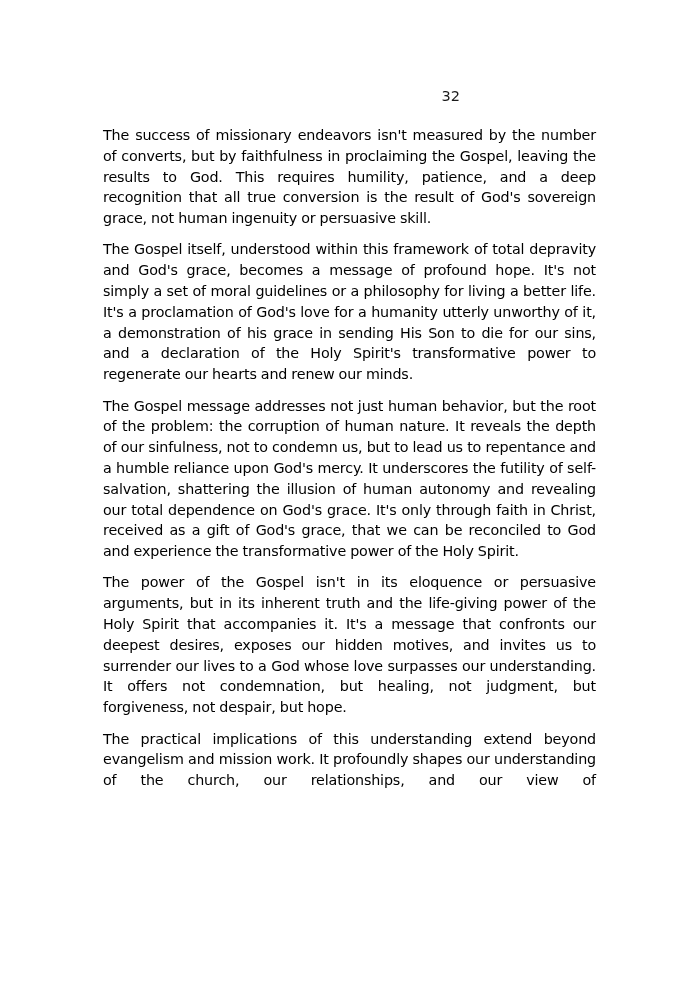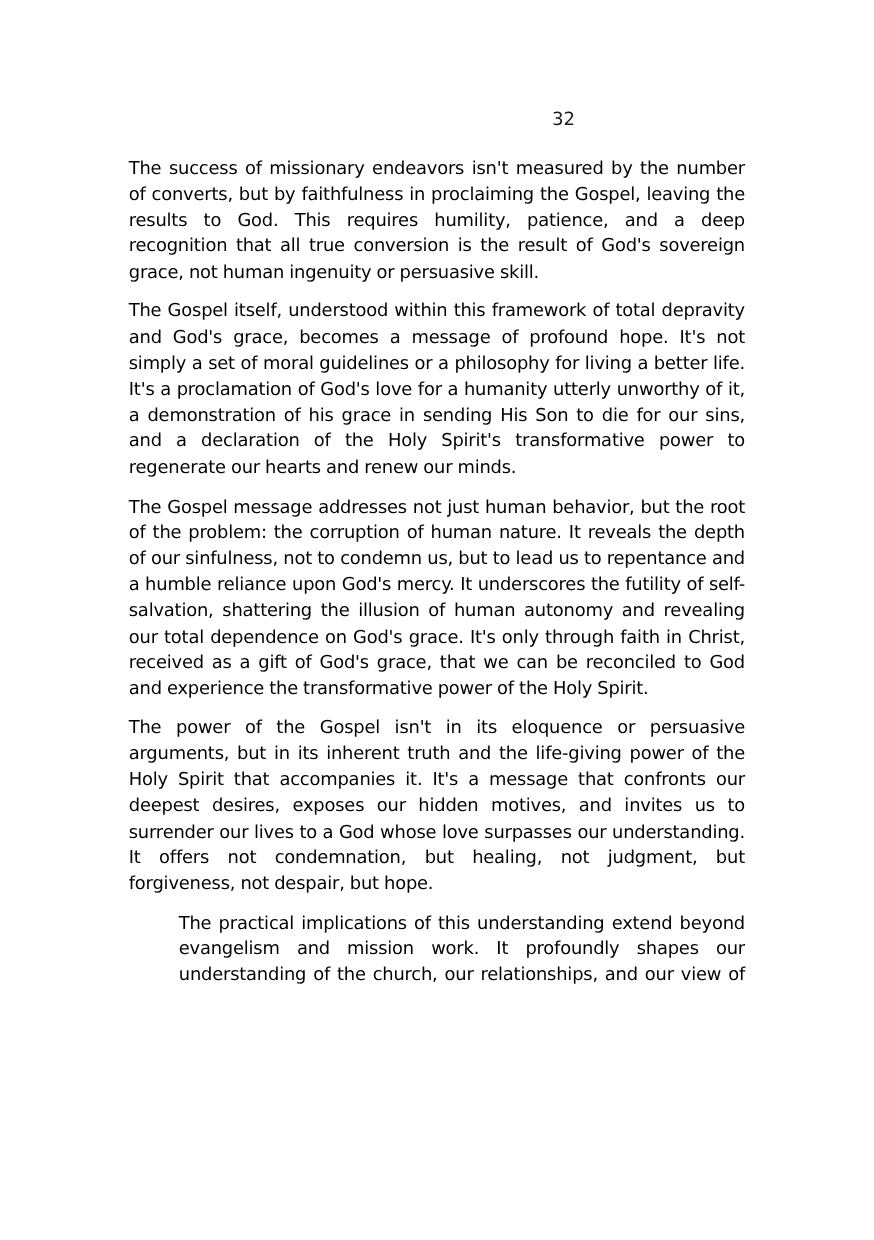--- a/index.html
+++ b/index.html
@@ -41,21 +41,20 @@
       font-family: "DejaVu Sans", sans-serif;
       font-size: 14.3px;
       line-height: 20.8px;
       color: #000000;
       text-align: justify;
       letter-spacing: -0.15px;
       word-spacing: -0.3px;
     }
     .content p.last {
       text-align-last: justify;
-      margin-left: 40px;
     }
   </style>
 </head>
 <body>
 
 <div class="page">
   <div class="page-number">32</div>
   <div class="content">
     <p>The success of missionary endeavors isn't measured by the number of converts, but by faithfulness in proclaiming the Gospel, leaving the results to God. This requires humility, patience, and a deep recognition that all true conversion is the result of God's sovereign grace, not human ingenuity or persuasive skill.</p>
     <p>The Gospel itself, understood within this framework of total depravity and God's grace, becomes a message of profound hope. It's not simply a set of moral guidelines or a philosophy for living a better life. It's a proclamation of God's love for a humanity utterly unworthy of it, a demonstration of his grace in sending His Son to die for our sins, and a declaration of the Holy Spirit's transformative power to regenerate our hearts and renew our minds.</p>

